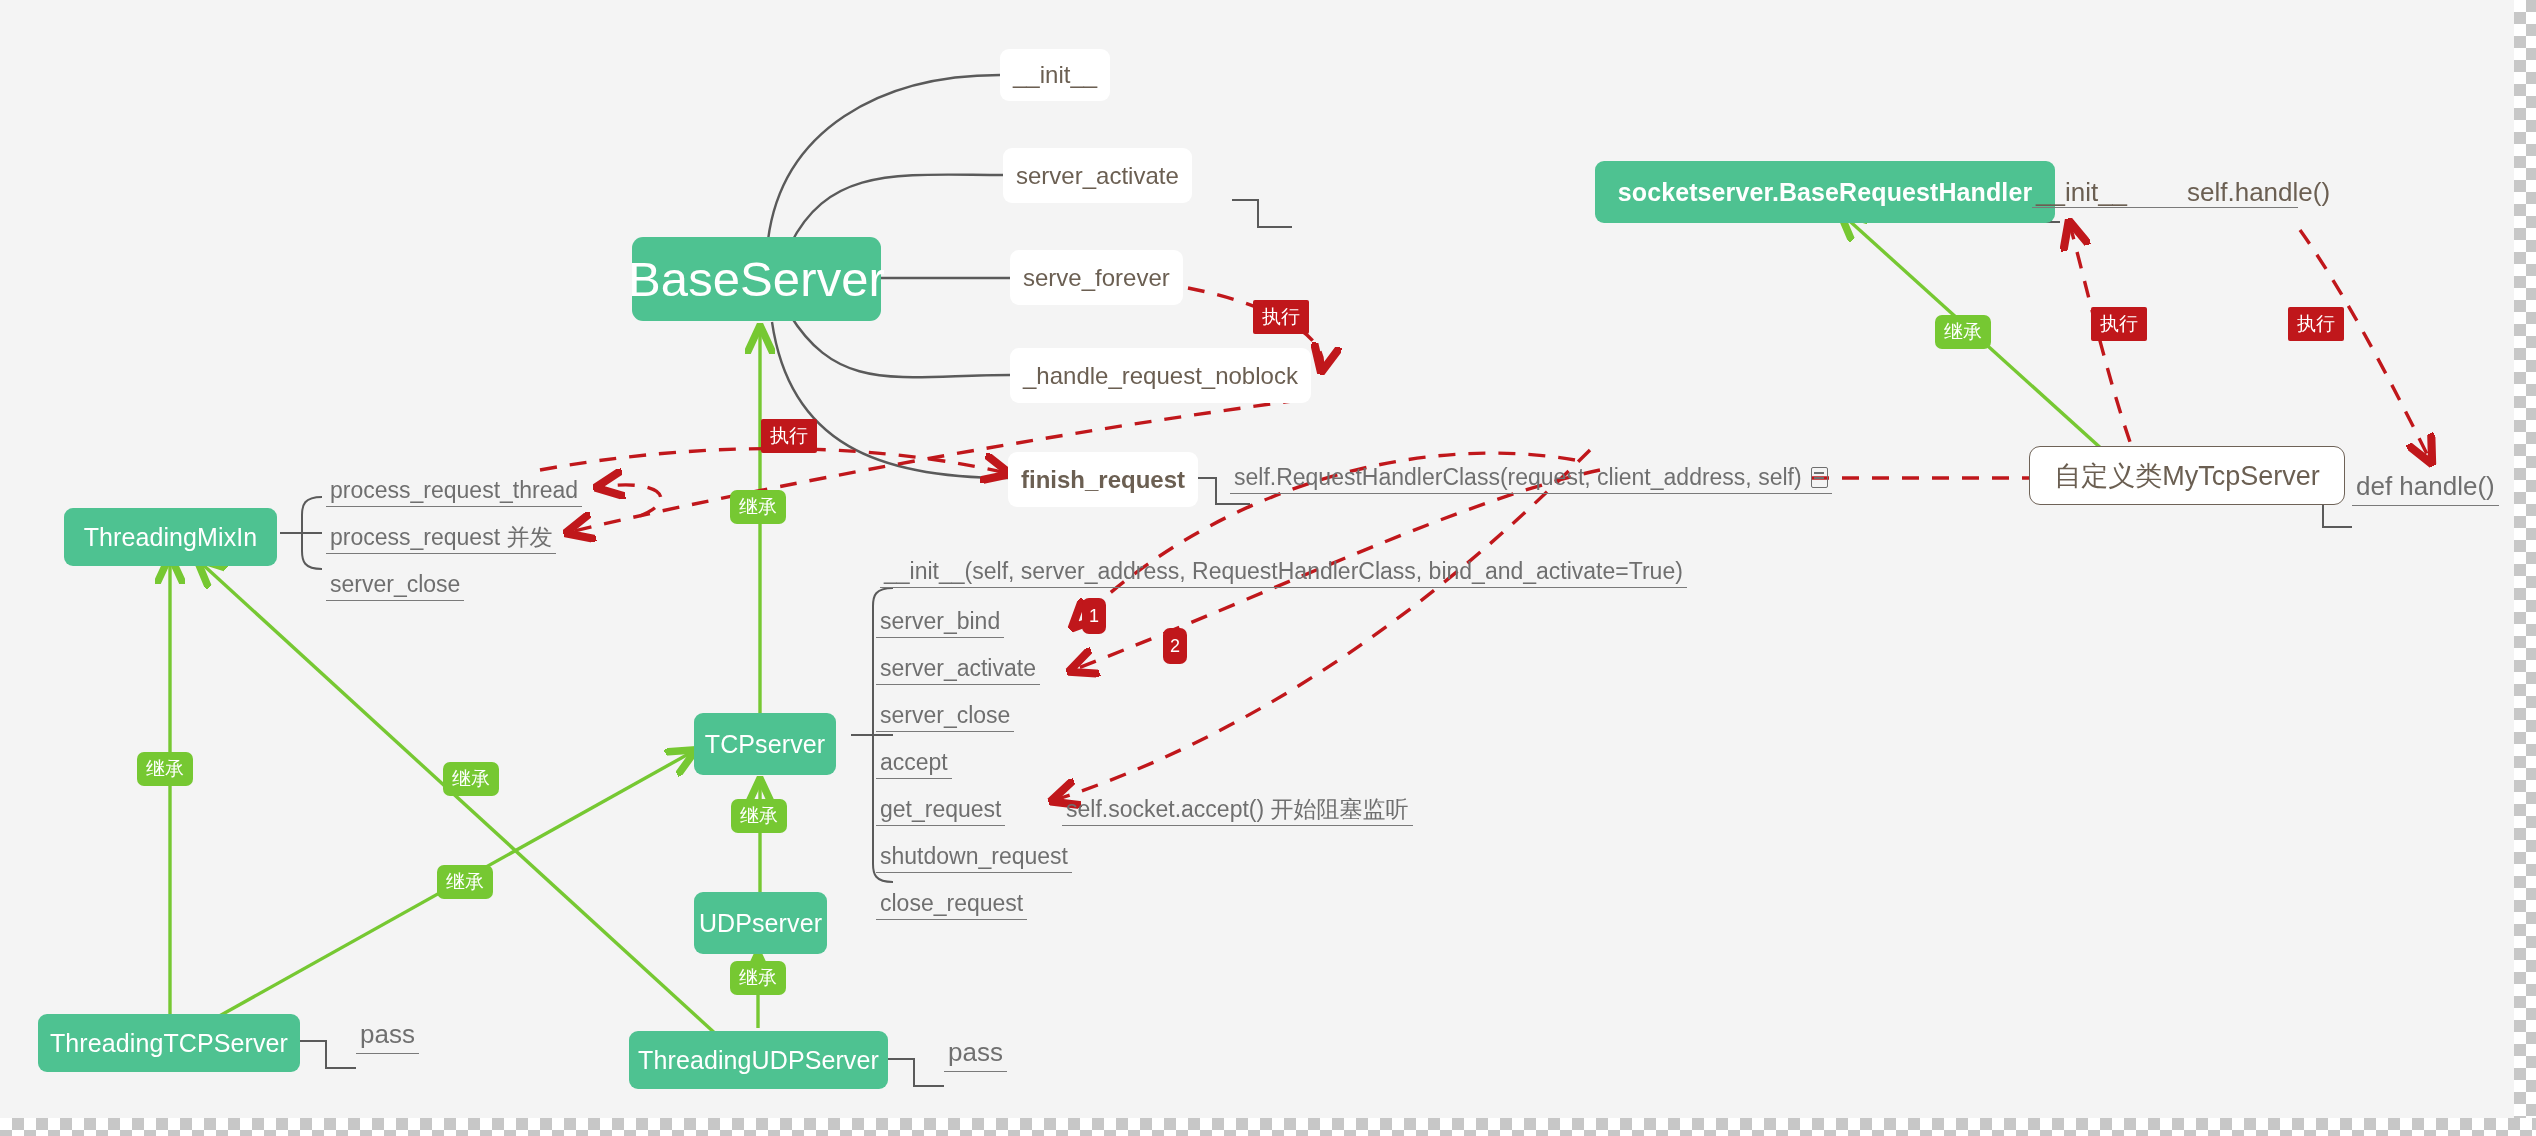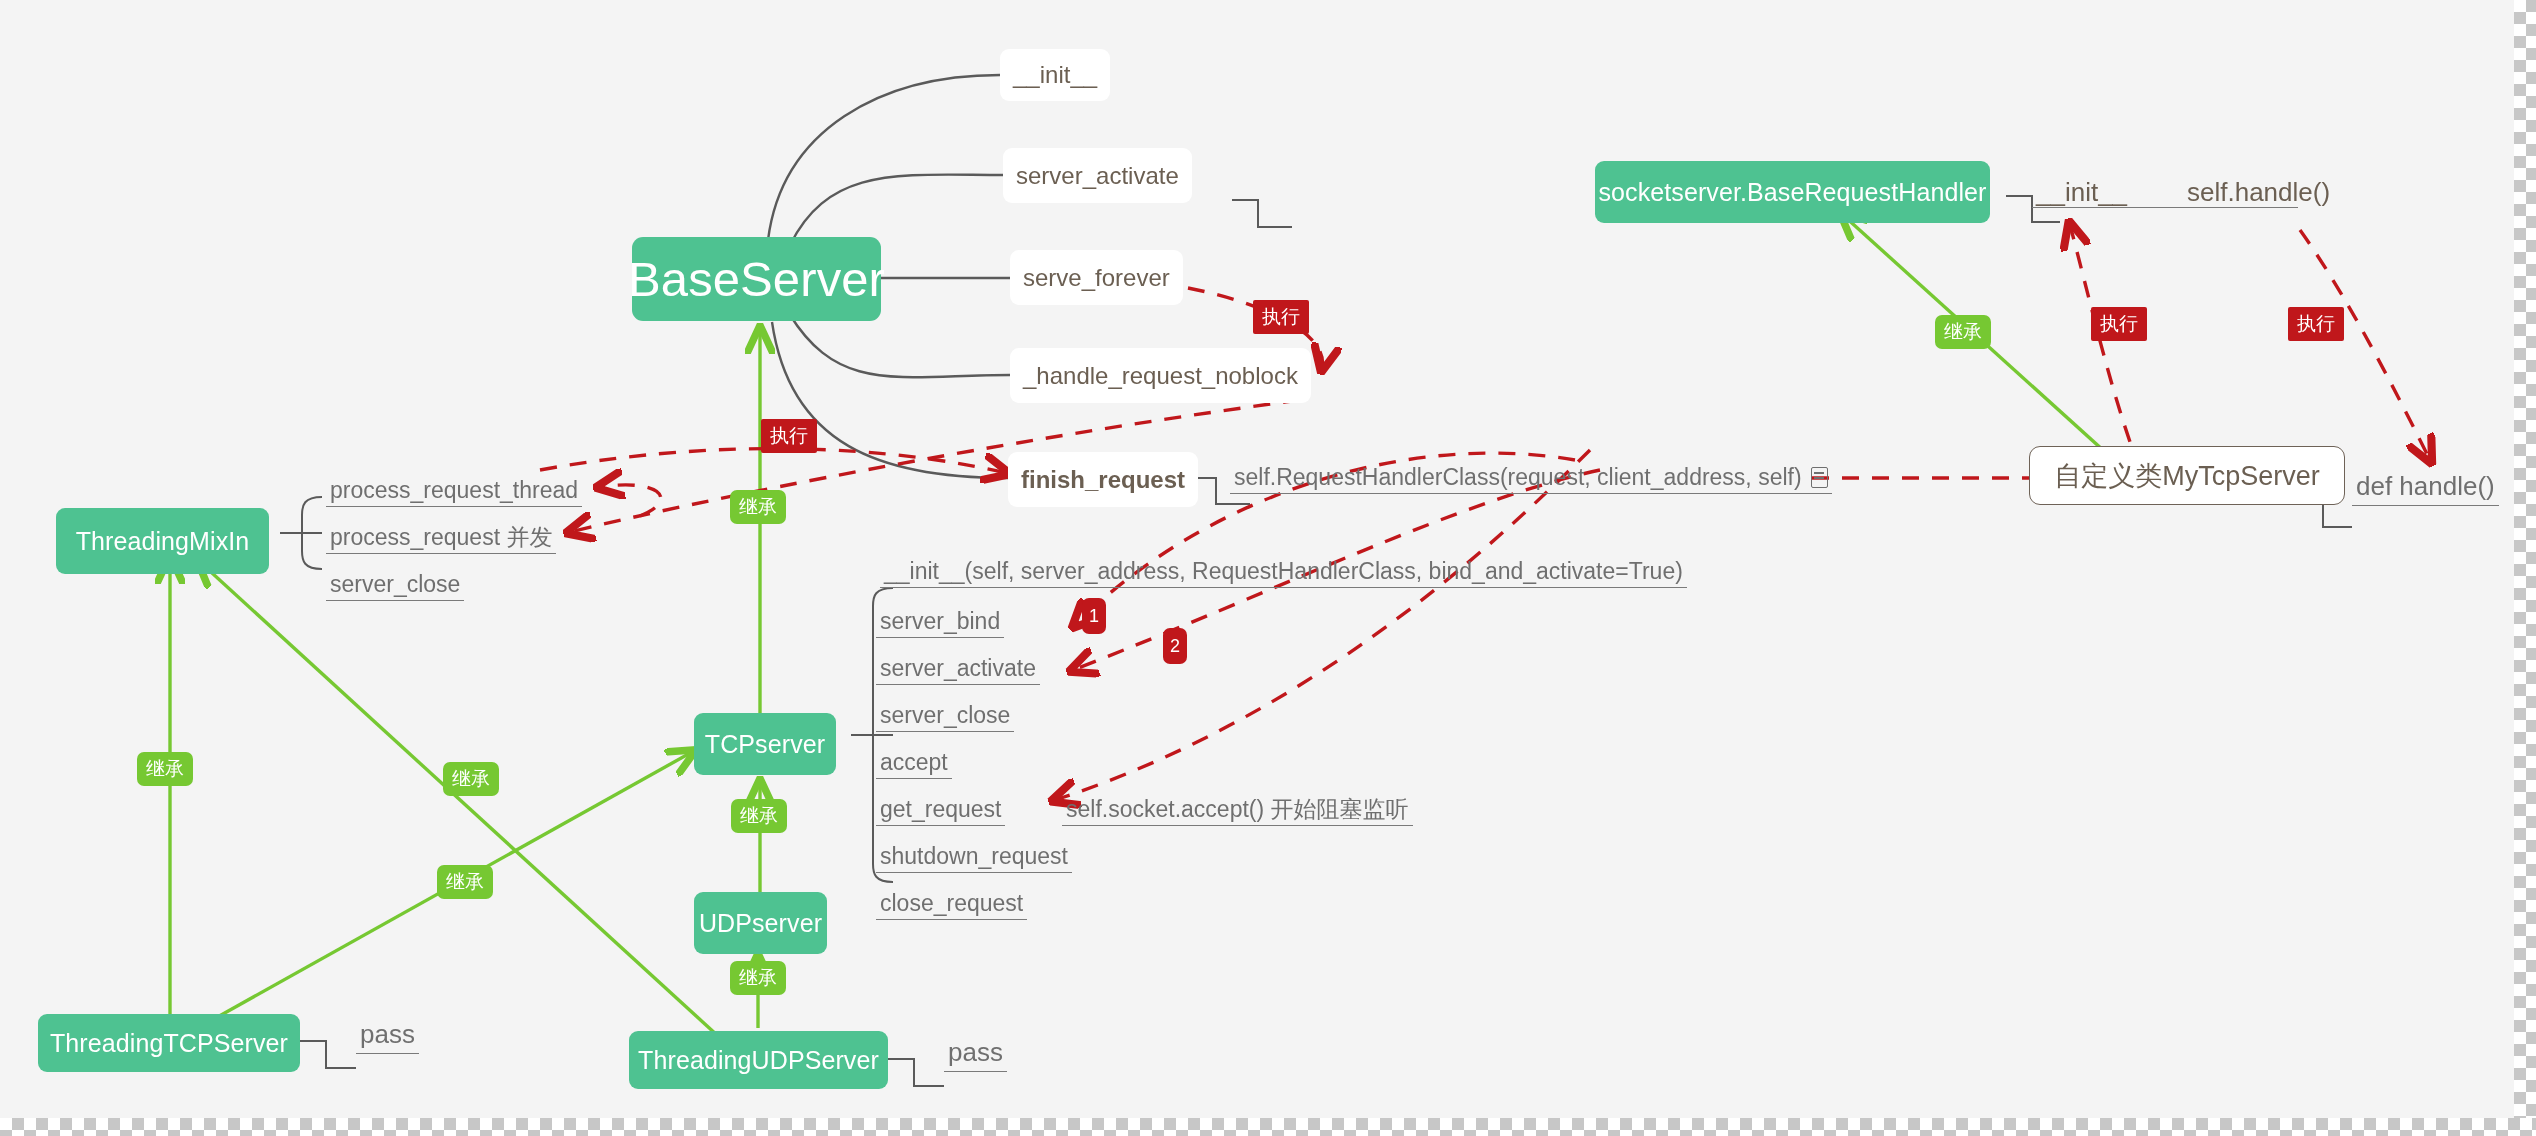--- a/index.html
+++ b/index.html
@@ -184,27 +184,27 @@
 
   <div class="checker" id="checker-right"></div>
   <div class="checker" id="checker-bottom"></div>
 
   <div class="node root" style="left:632px;top:237px;width:249px;height:84px;">BaseServer</div>
 
   <div class="node mid" style="left:694px;top:713px;width:142px;height:62px;">TCPserver</div>
 
   <div class="node mid" style="left:694px;top:892px;width:133px;height:62px;">UDPserver</div>
 
-  <div class="node mid" style="left:56px;top:508px;width:213px;height:66px;text-align:center;">ThreadingMixIn</div>
+  <div class="node mid" style="left:64px;top:508px;width:213px;height:58px;text-align:center;">ThreadingMixIn</div>
 
   <div class="node mid" style="left:38px;top:1014px;width:262px;height:58px;">ThreadingTCPServer</div>
 
   <div class="node mid" style="left:629px;top:1031px;width:259px;height:58px;">ThreadingUDPServer</div>
 
-  <div class="node mid" style="left:1595px;top:161px;width:395px;height:62px;">socketserver.BaseRequestHandler</div>
+  <div class="node mid" style="left:1595px;top:161px;width:460px;height:62px;font-weight:bold;">socketserver.BaseRequestHandler</div>
 
   <div class="node-white" style="left:2029px;top:446px;width:316px;height:59px;">自定义类MyTcpServer</div>
 
   <div class="chip" style="left:1000px;top:49px;height:52px;">__init__</div>
 
   <div class="chip" style="left:1003px;top:148px;height:55px;">server_activate</div>
 
   <div class="chip" style="left:1010px;top:250px;height:55px;">serve_forever</div>
 
   <div class="chip" style="left:1010px;top:348px;height:55px;">_handle_request_noblock</div>

